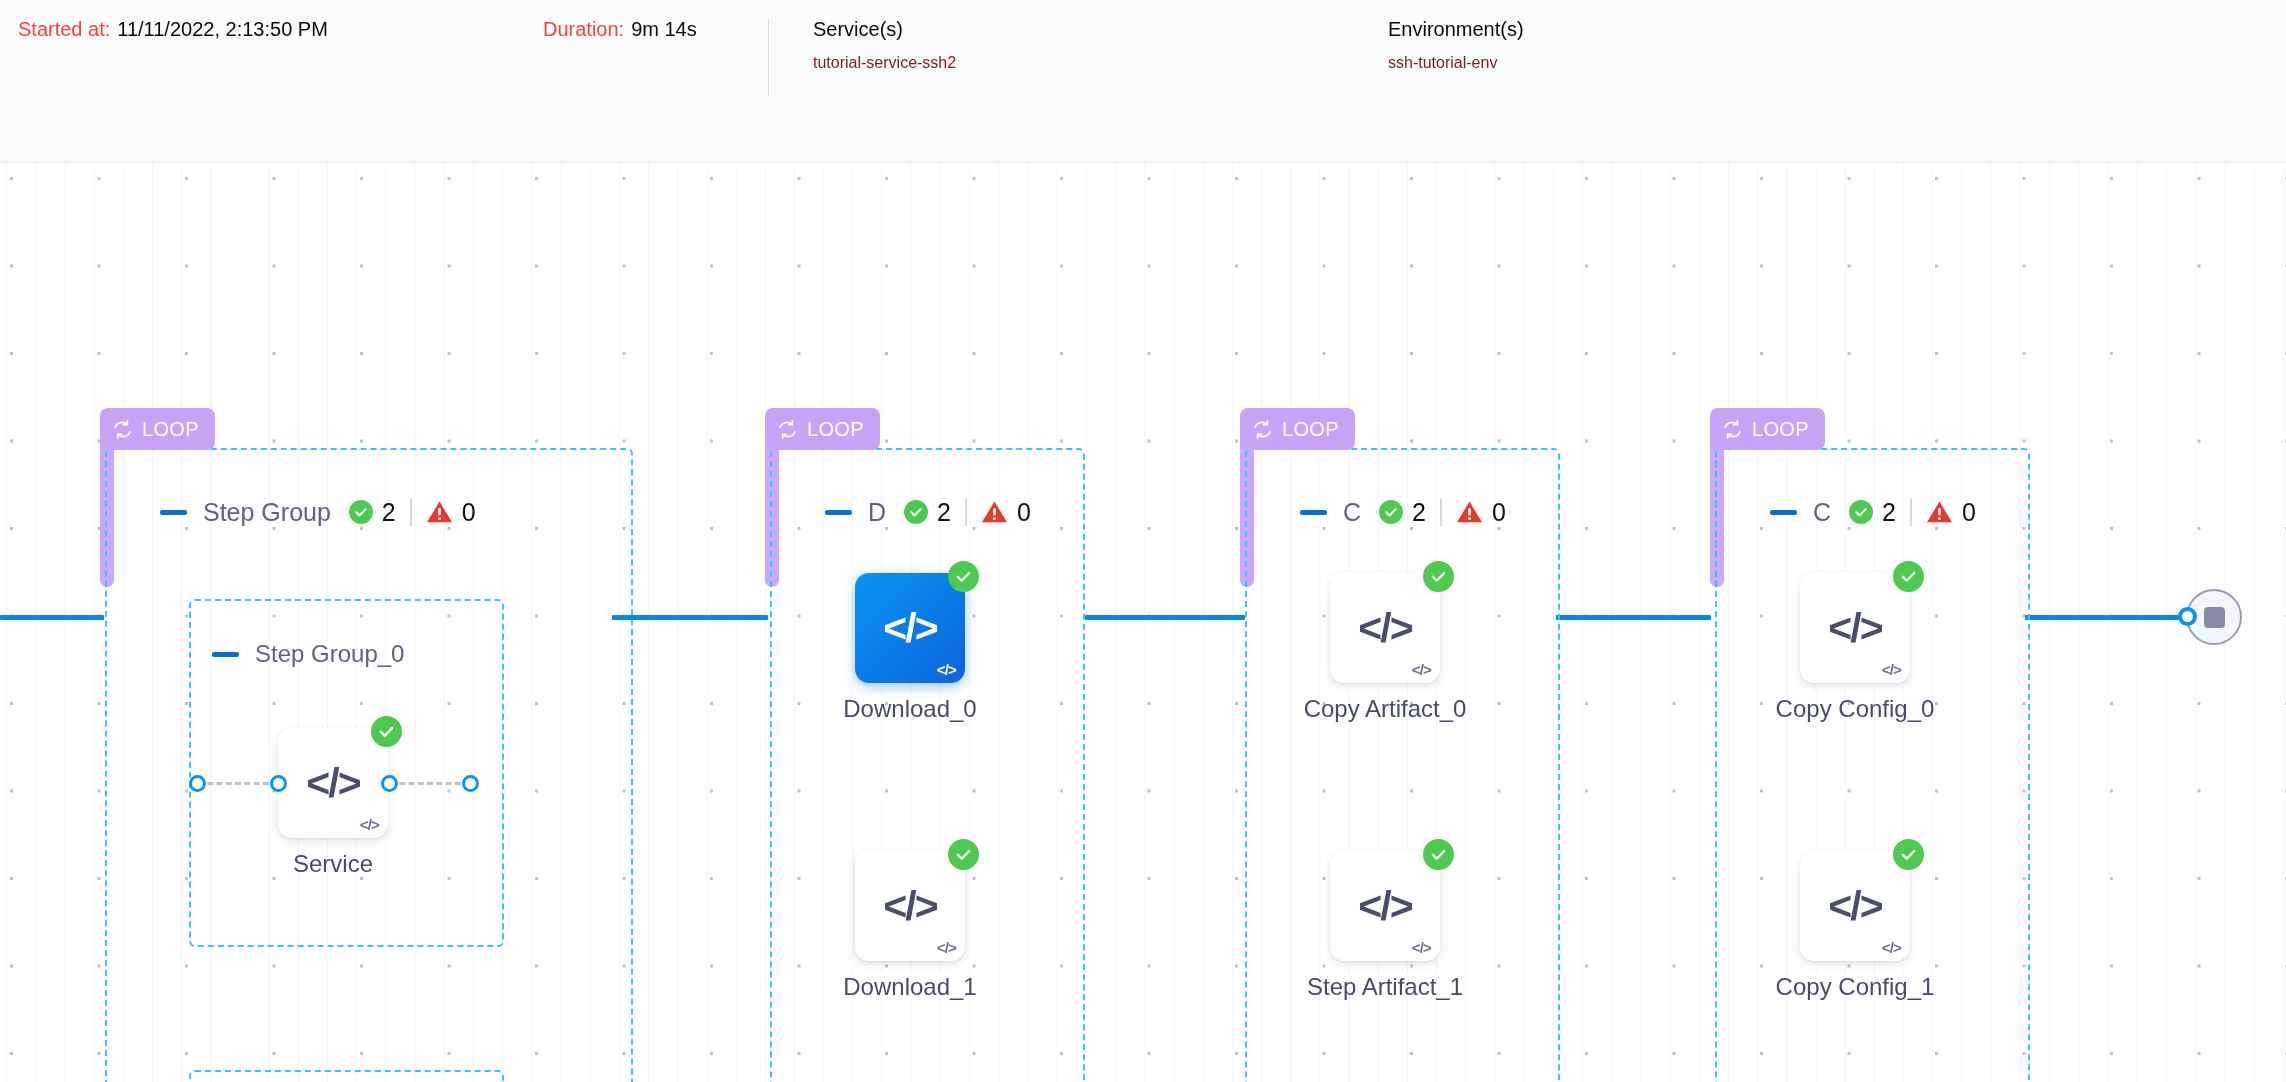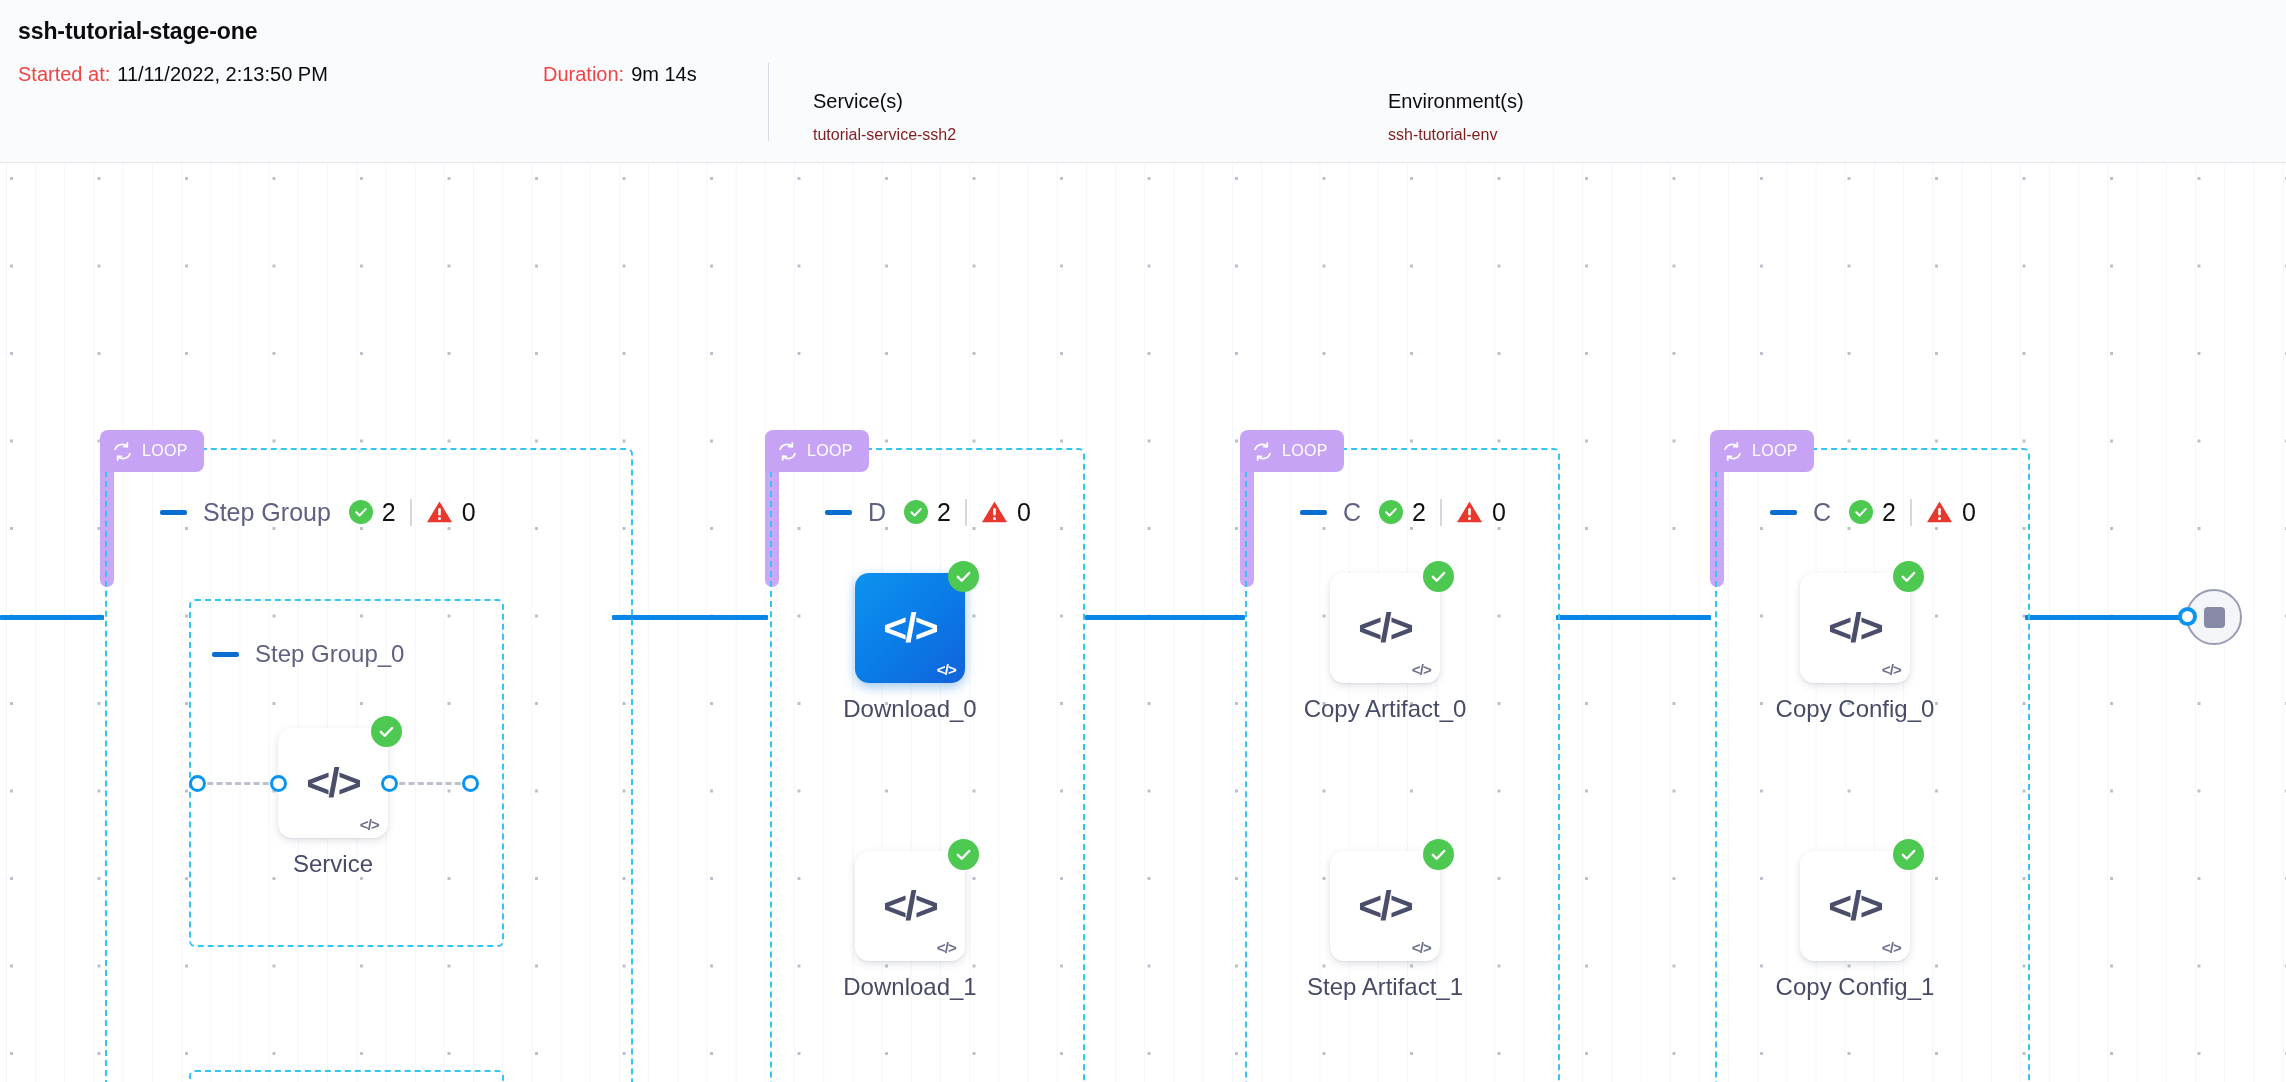--- a/index.html
+++ b/index.html
@@ -52,21 +52,21 @@
   .meta-duration { width: 225px; }
 
   .header-divider {
     width: 1px;
     height: 78px;
     background: #d9dae5;
     margin: 0 44px 0 0;
     align-self: flex-start;
   }
 
-  .meta-col { display: flex; flex-direction: column; margin-top: 27px; }
+  .meta-col { display: flex; flex-direction: column; }
   .meta-col-title {
     font-size: 20px;
     color: #0b0b0d;
     font-weight: normal;
     margin-bottom: 13px;
   }
   .meta-col-link {
     font-size: 16px;
     color: #7f1d1d;
     cursor: pointer;
@@ -112,24 +112,23 @@
     top: 0;
     left: 0;
     height: 42px;
     padding: 0 16px 0 12px;
     background: #c7a3f5;
     border-radius: 8px 8px 8px 0;
     display: flex;
     align-items: center;
     gap: 9px;
     color: #ffffff;
-    font-size: 16px;
+    font-size: 20px;
     letter-spacing: 0.3px;
     z-index: 3;
-    margin-top: 22px;
   }
   .loop-badge svg { display: block; }
 
   .group-box {
     position: absolute;
     left: 5px;
     top: 40px;
     border: 2px dashed #33c5f3;
     border-radius: 6px;
     background: transparent;
@@ -319,21 +318,20 @@
     background: #ffffff;
     border: 4px solid #0a93f0;
     z-index: 6;
   }
 </style>
 </head>
 <body>
 
 <div class="header">
 
-  <div class="stage-title">ssh-tutorial-stage-one</div>
 
   <div class="meta-row">
 
     <div class="meta-block meta-started">
       <span class="meta-label">Started at:</span>
       <span class="meta-value">11/11/2022, 2:13:50 PM</span>
     </div>
 
     <div class="meta-block meta-duration">
       <span class="meta-label">Duration:</span>

